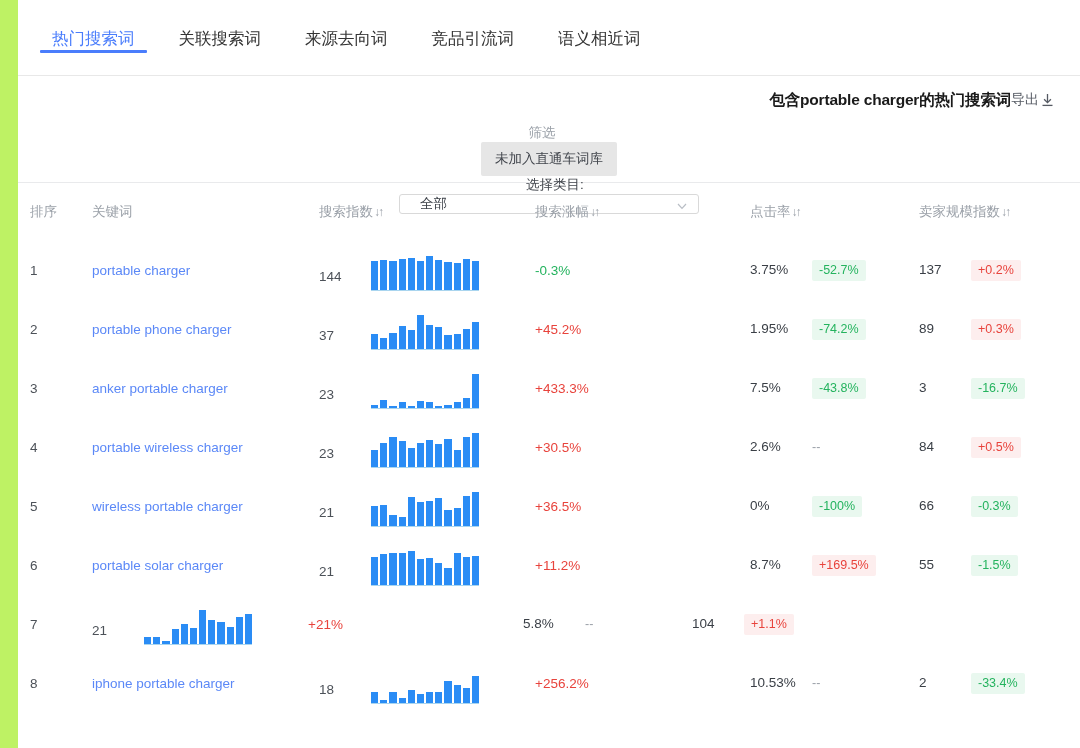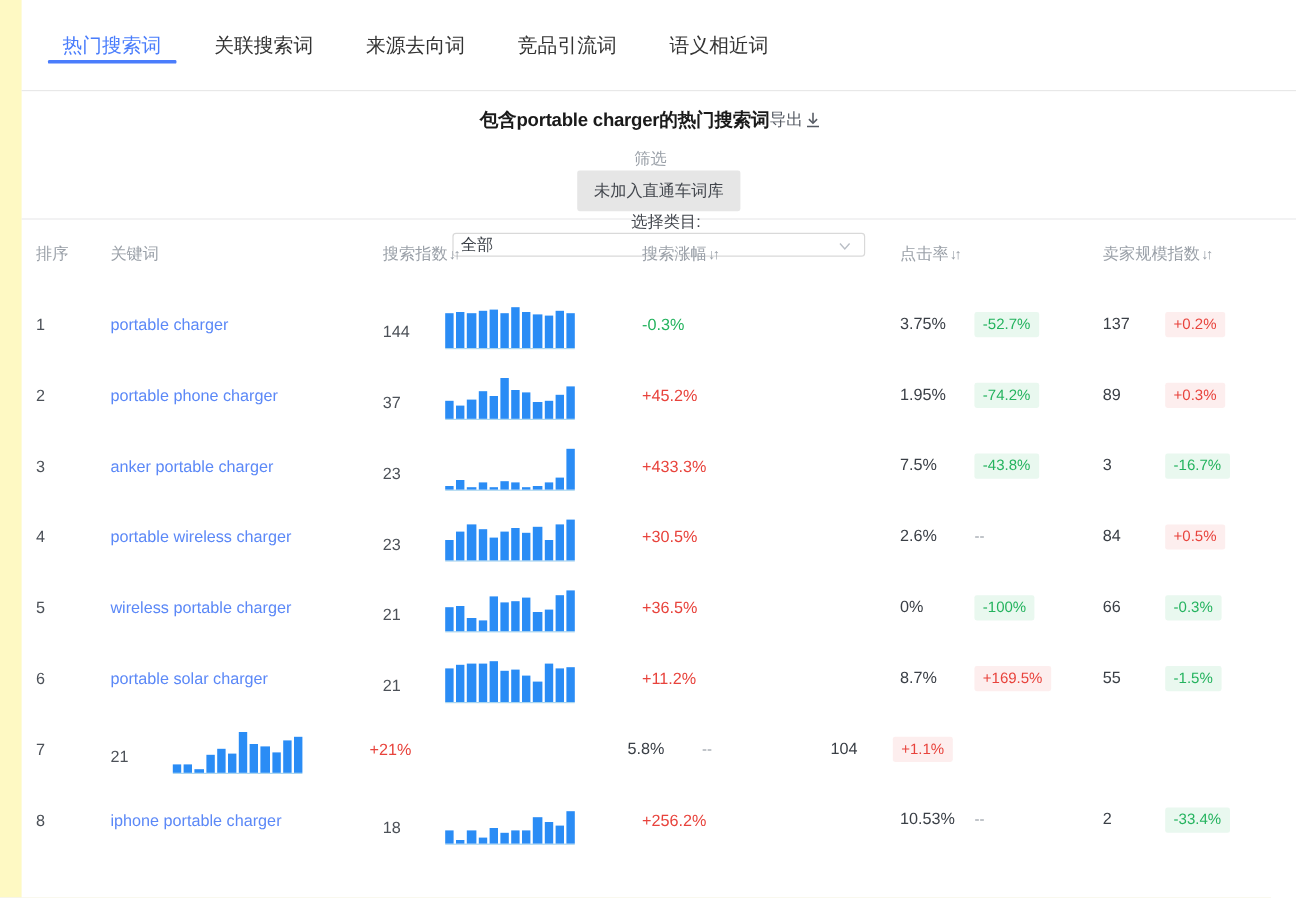--- a/index.html
+++ b/index.html
@@ -5,21 +5,21 @@
 <style>
   * { box-sizing: border-box; }
   html, body {
     margin: 0; padding: 0;
     width: 1080px; height: 748px;
     overflow: hidden;
     background: #f0f2f5;
     font-family: "Liberation Sans", "DejaVu Sans", sans-serif;
     -webkit-font-smoothing: antialiased;
   }
-  .page { position: relative; width: 1080px; height: 748px; background: #fef9c3; text-decoration: underline; }
+  .page { position: relative; width: 1080px; height: 748px; background: #bef264; text-decoration: underline; }
 
   
   .card {
     position: absolute;
     left: 18px; top: 0; right: 0; bottom: 0;
     background: #ffffff;
   }
 
   
   .tabs {
@@ -50,21 +50,21 @@
     border-radius: 1px;
   }
 
   
   .title-row {
     position: relative;
     height: 48px;
     padding: 0 26px 0 12px;
     display: flex;
     align-items: center;
-    justify-content: center;
+    justify-content: flex-end;
   }
   .page-title {
     font-size: 15.5px;
     font-weight: bold;
     color: #1a1a1a;
     letter-spacing: -0.2px;
   }
   .export-btn {
     display: flex;
     align-items: center;
@@ -102,28 +102,28 @@
   }
   .cat-label {
     margin-left: 22px;
     margin-right: 10px;
     font-size: 13.5px;
     color: #42464d;
     white-space: nowrap;
   }
   .select {
     position: relative;
-    width: 344px;
+    width: 300px;
     height: 32px;
     border: 1px solid #d9d9d9;
     border-radius: 3px;
     background: #fff;
     display: flex;
     align-items: center;
-    padding: 0 6px;
+    padding: 0 20px;
     cursor: pointer;
   }
   .select .val { font-size: 13.5px; color: #3a3f46; }
   .select .chev {
     position: absolute; right: 10px; top: 50%;
     transform: translateY(-50%);
     width: 12px; height: 12px;
     color: #b9bec5;
   }
 

